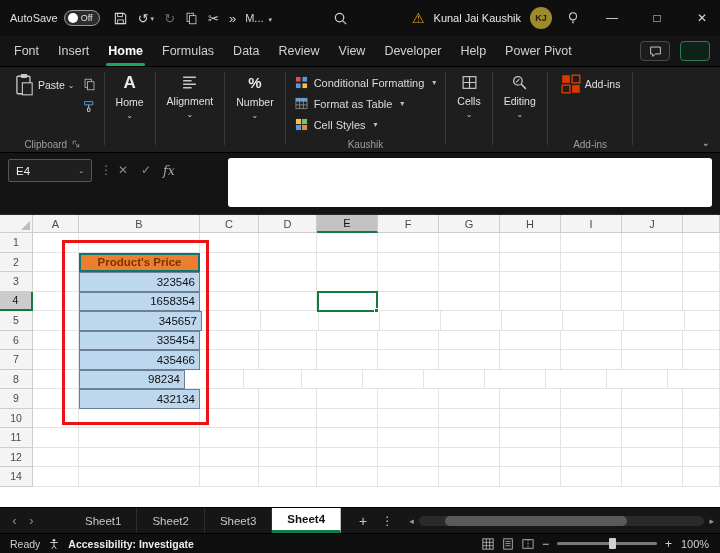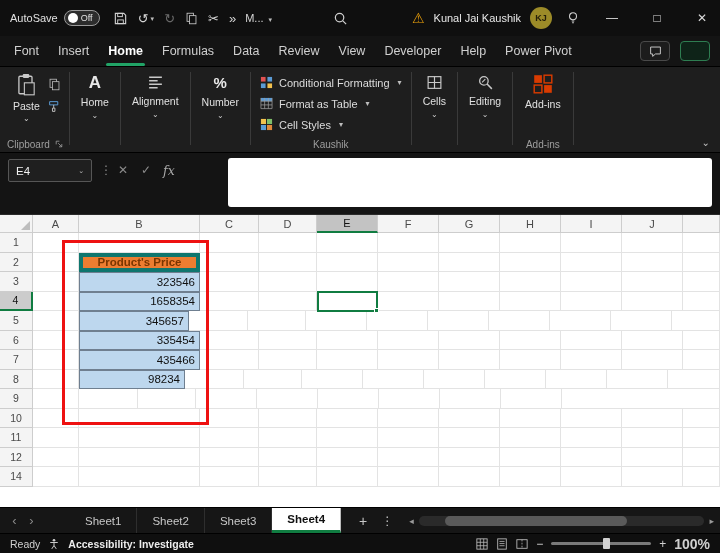--- a/index.html
+++ b/index.html
@@ -43,21 +43,21 @@
   .mi.active::after { content:""; position:absolute; left:-2px; right:-2px; bottom:0; height:3px; background:var(--accent,#21A366); border-radius:2px; }
   .menu-right { margin-left:auto; display:flex; align-items:center; gap:10px; }
   .mr-btn { width:30px; height:20px; border:1px solid #4a4a4a; border-radius:4px; display:flex; align-items:center; justify-content:center; background:#1c1c1c; }
   .mr-btn.share { border-color:#2e7d51; background:#0e2318; }
 
   
   .rgroup { display:flex; flex-direction:column; }
   .rg-content { flex:1; display:flex; align-items:flex-start; }
   .rg-foot { height:16px; display:flex; align-items:center; justify-content:center; color:#9e9e9e; font-size:10px; gap:5px; }
   .rsep { width:1px; background:#3a3a3a; margin:2px 5px 7px 5px; }
-  .bigbtn { display:flex; flex-direction:column; align-items:center; justify-content:flex-end; color:#e0e0e0; font-size:10.5px; padding:3px 7px 0 7px; gap:3px; text-align:center; }
+  .bigbtn { display:flex; flex-direction:row; align-items:center; justify-content:flex-end; color:#e0e0e0; font-size:10.5px; padding:3px 7px 0 7px; gap:3px; text-align:center; }
   .chev { font-size:8px; color:#cfcfcf; line-height:7px; }
   .minis { display:flex; flex-direction:column; gap:9px; padding:8px 3px 0 1px; }
   .stackbtn { display:flex; flex-direction:column; align-items:center; justify-content:flex-start; color:#e0e0e0; font-size:10.5px; padding:4px 6px 0 6px; gap:4px; }
   .font-glyph { color:#e8e8e8; font-size:17px; font-weight:bold; line-height:18px; }
   .pct-glyph { color:#e8e8e8; font-size:15px; font-weight:bold; line-height:18px; }
   .styles-col { display:flex; flex-direction:column; padding-top:2px; }
   .stylerow { display:flex; align-items:center; gap:6px; color:#dcdcdc; font-size:11px; height:21px; padding:0 4px; white-space:nowrap; }
   .dd { font-size:8px; color:#bdbdbd; margin-left:2px; }
   .twoline { width:48px; line-height:1.2; }
   .ribbon-collapse { position:absolute; right:10px; bottom:4px; color:#c0c0c0; font-size:10px; }
@@ -73,21 +73,21 @@
   
   .ghead { display:flex; height:18px; }
   .gh { flex:none; background:#f4f4f4; border-right:1px solid #cdcdcd; border-bottom:1px solid #cdcdcd; color:#4a4a4a; font-size:11px; display:flex; align-items:center; justify-content:center; }
   .gh.corner { position:relative; }
   .corner-tri { position:absolute; right:2px; bottom:2px; width:0; height:0; border-left:9px solid transparent; border-bottom:9px solid #bdbdbd; }
   .gh.sel { background:#c3c3c3; border-bottom:2px solid var(--selection,#107C41); color:#111; }
   .rown.sel { background:#cccccc; border-right:2px solid var(--selection,#107C41); }
   .grow { display:flex; height:19.5px; }
   .grow .gh { font-size:10.5px; }
   .gcell { flex:none; border-right:1px solid #e3e3e3; border-bottom:1px solid #e3e3e3; font-size:11.5px; color:#222; display:flex; align-items:center; background:#fff; }
-  .tbl-header { background:var(--table-header-bg,#ED7D31); border:4px solid #0f766e; justify-content:center; font-weight:bold; color:var(--table-header-text,#7A3500); }
+  .tbl-header { background:var(--table-header-bg,#ED7D31); border:2px solid #0f766e; justify-content:center; font-weight:bold; color:var(--table-header-text,#7A3500); }
   .tbl-cell { background:var(--table-cell-bg,#BDD7EE); border:1px solid #6f7f90; justify-content:flex-end; padding-right:4px; color:#101010; }
   .sel-overlay { position:absolute; left:317px; top:76px; width:61px; height:21px; border:2px solid var(--selection,#107C41); background:transparent; }
   .fill-handle { position:absolute; right:-3px; bottom:-3px; width:5px; height:5px; background:var(--selection,#107C41); border:1px solid #fff; }
   .annotation { position:absolute; left:62px; top:25px; width:147px; height:185px; border:3px solid var(--annotation-red,#FF0000); pointer-events:none; }
 
   
   .nav { color:#8a8a8a; font-size:13px; width:17px; text-align:center; }
   .tabs { display:flex; height:100%; margin-left:30px; }
   .tab { display:flex; align-items:center; padding:0 15px; color:#c8c8c8; font-size:11.5px; border-right:1px solid #2e2e2e; height:100%; }
   .tab.active { background:#fff; color:#111; font-weight:bold; border-bottom:3px solid var(--selection,#107C41); border-right:1px solid #bbb; }
@@ -97,21 +97,21 @@
   .arr { color:#9a9a9a; font-size:9px; }
   .track { flex:1; height:10px; background:#2a2a2a; border-radius:5px; position:relative; }
   .thumb { position:absolute; left:9%; width:64%; height:10px; background:#5a5a5a; border-radius:5px; }
 
   
   .sb-bold { font-weight:bold; color:#ededed; }
   .sb-right { margin-left:auto; display:flex; align-items:center; gap:8px; }
   .zoomtrack { width:100px; height:3px; background:#7a7a7a; position:relative; border-radius:2px; }
   .zoomthumb { position:absolute; left:52%; top:-4px; width:7px; height:11px; background:#d0d0d0; border-radius:1px; }
   .zoomsign { color:#d0d0d0; font-size:12px; }
-  .zoomlabel { color:#d0d0d0; font-size:14px; min-width:30px; text-align:center;font-weight:bold; }
+  .zoomlabel { color:#d0d0d0; font-size:11px; min-width:30px; text-align:center; }
 </style>
 </head>
 <body>
 
 <div class="titlebar">
   <span class="tb-label">AutoSave</span>
   <span class="toggle">
     <span class="knob"></span>
     <span class="tstate">Off</span>
   </span>
@@ -452,21 +452,21 @@
         <div class="gcell" style="width: 61px;"></div>
         <div class="gcell" style="width: 61px;"></div>
         <div class="gcell" style="width: 61px;"></div>
         <div class="gcell" style="width: 61px;"></div>
         <div class="gcell" style="width: 61px;"></div>
         <div class="gcell" style="flex: 1 1 0%;"></div>
       </div>
       <div class="grow">
         <div class="gh rown" style="width: 33px;">5</div>
         <div class="gcell" style="width: 46px;"></div>
-        <div class="gcell tbl-cell" style="width: 110px;">345657</div>
+        <div class="gcell tbl-cell" style="width: 123px;">345657</div>
         <div class="gcell" style="width: 59px;"></div>
         <div class="gcell" style="width: 58px;"></div>
         <div class="gcell" style="width: 61px;"></div>
         <div class="gcell" style="width: 61px;"></div>
         <div class="gcell" style="width: 61px;"></div>
         <div class="gcell" style="width: 61px;"></div>
         <div class="gcell" style="width: 61px;"></div>
         <div class="gcell" style="width: 61px;"></div>
         <div class="gcell" style="flex: 1 1 0%;"></div>
       </div>
@@ -508,20 +508,21 @@
         <div class="gcell" style="width: 61px;"></div>
         <div class="gcell" style="width: 61px;"></div>
         <div class="gcell" style="width: 61px;"></div>
         <div class="gcell" style="width: 61px;"></div>
         <div class="gcell" style="width: 61px;"></div>
         <div class="gcell" style="flex: 1 1 0%;"></div>
       </div>
       <div class="grow">
         <div class="gh rown" style="width: 33px;">9</div>
         <div class="gcell" style="width: 46px;"></div>
+        <div class="gcell tbl-cell" style="width: 121px;">432134</div>
         <div class="gcell" style="width: 59px;"></div>
         <div class="gcell" style="width: 58px;"></div>
         <div class="gcell" style="width: 61px;"></div>
         <div class="gcell" style="width: 61px;"></div>
         <div class="gcell" style="width: 61px;"></div>
         <div class="gcell" style="width: 61px;"></div>
         <div class="gcell" style="width: 61px;"></div>
         <div class="gcell" style="width: 61px;"></div>
         <div class="gcell" style="flex: 1 1 0%;"></div>
       </div>

